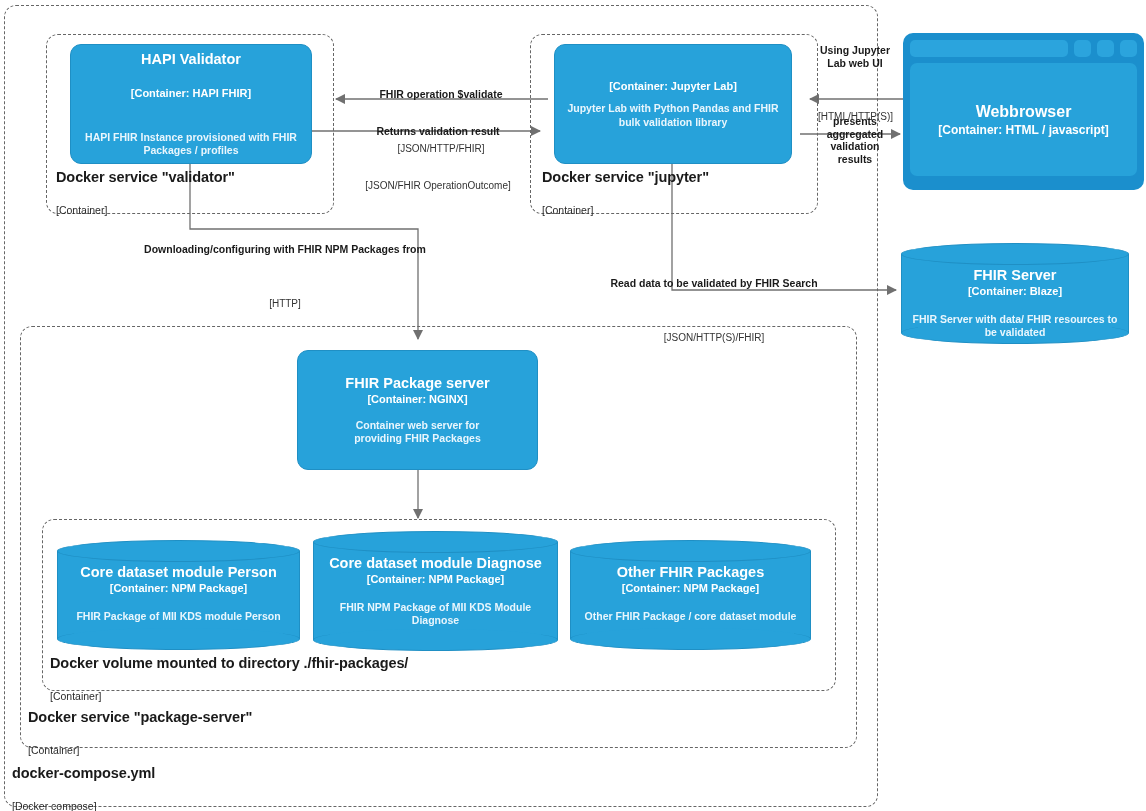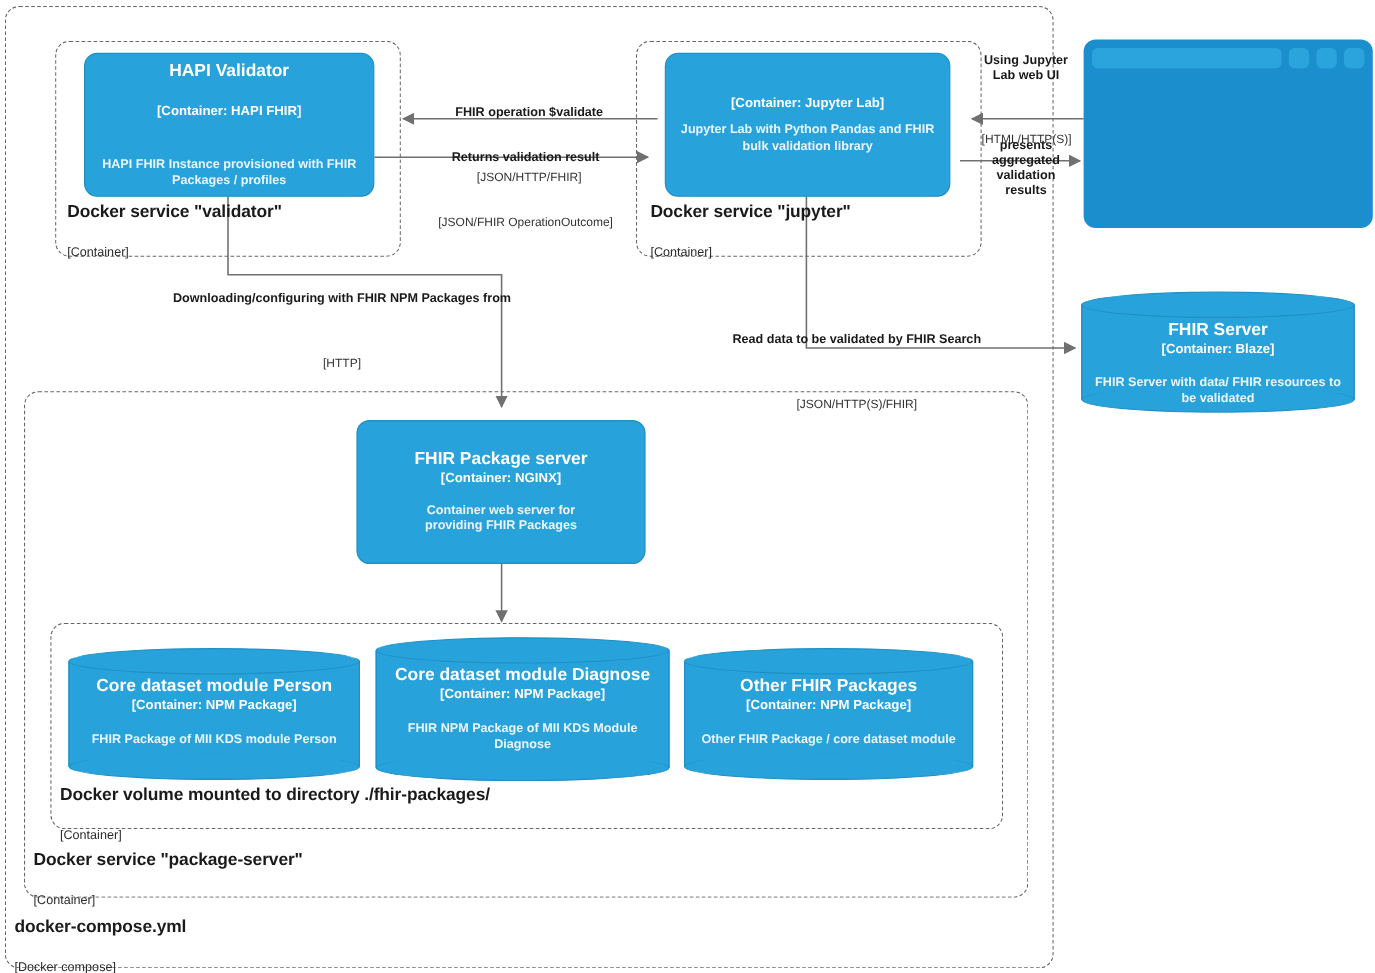--- a/index.html
+++ b/index.html
@@ -285,20 +285,24 @@
     <span class="n-desc" style="margin-top:9px;">Jupyter Lab with Python Pandas and FHIR bulk validation library</span>
   </div>
 
   <div class="browser" style="left:903px; top:33px; width:241px; height:157px;">
     <div class="browser-chrome">
       <div class="browser-urlbar"></div>
       <div class="browser-dot"></div>
       <div class="browser-dot"></div>
       <div class="browser-dot"></div>
     </div>
+    <div class="browser-viewport">
+      <span class="n-title">Webbrowser</span>
+      <span class="n-tech">[Container: HTML / javascript]</span>
+    </div>
   </div>
 
   <div class="cylinder" style="left:901px; top:243px; width:228px; height:101px;">
     <div class="cyl-body"></div>
     <div class="cyl-cap bottom"></div>
     <div class="cyl-cap top"></div>
     <div class="cyl-text">
       <span class="n-title">FHIR Server</span>
       <span class="n-tech">[Container: Blaze]</span>
       <span class="n-desc">FHIR Server with data/ FHIR resources to be validated</span>

